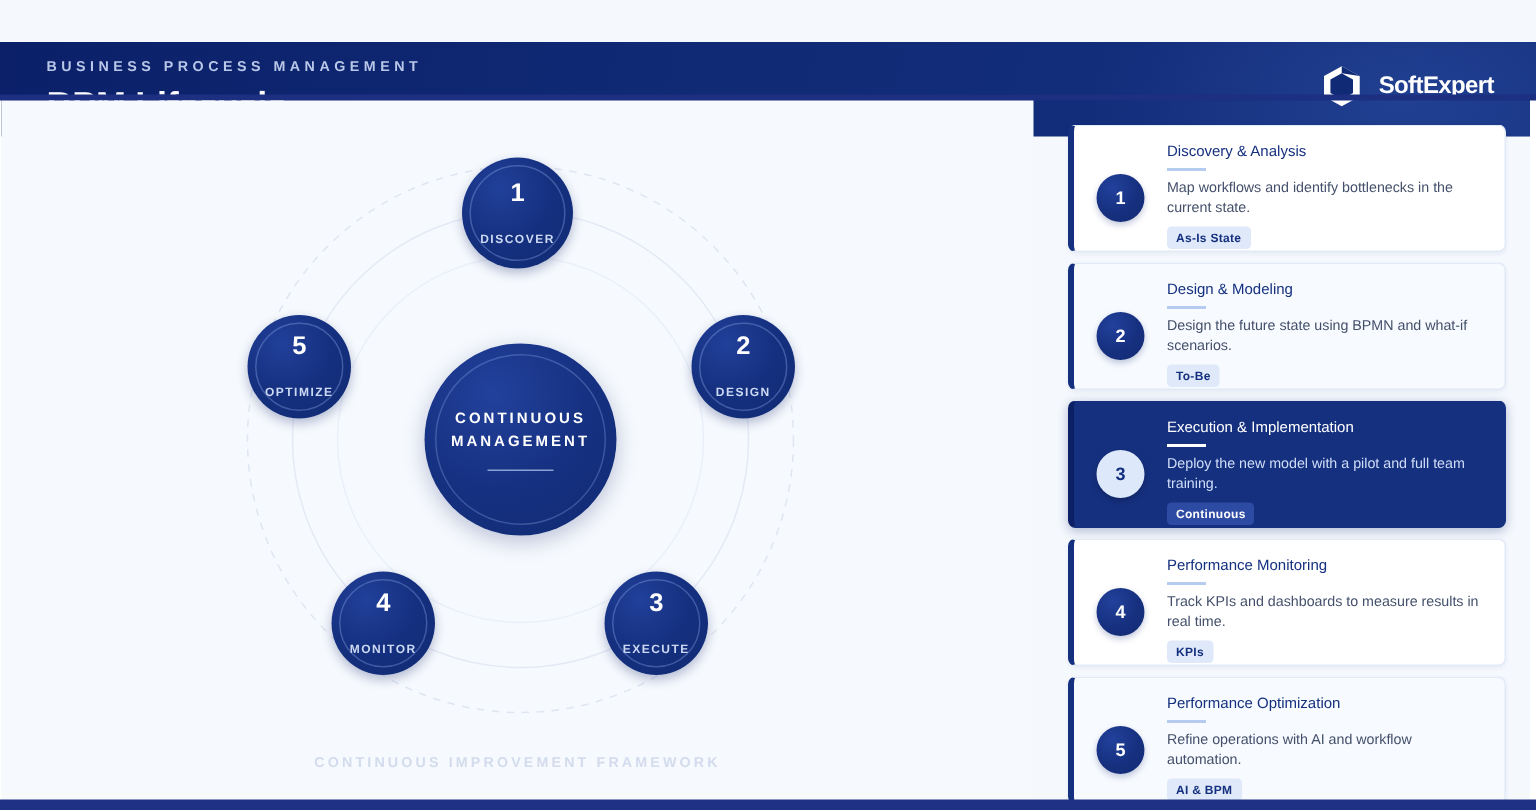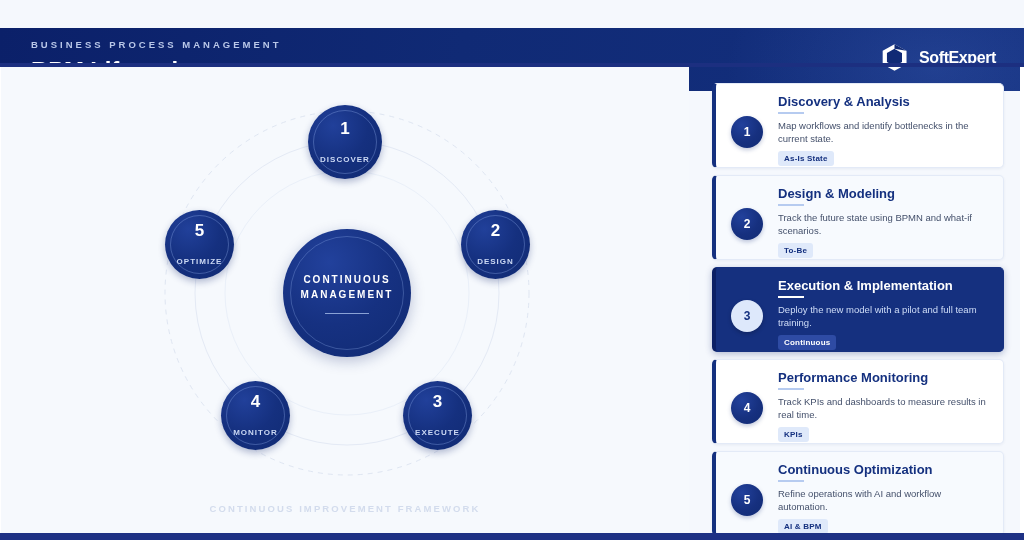--- a/index.html
+++ b/index.html
@@ -199,21 +199,21 @@
   }
   .card.active .card-badge {
     background:#dde8fb;
     color:#14307f;
     box-shadow:0 2px 4px rgba(0,0,0,.22);
   }
 
   .card-body { position:absolute; left:62px; top:10px; right:11px; }
 
   .card-title {
-    font-size:13px; font-weight:bold;
+    font-size:10px; font-weight:normal;
     color:#14307f;
     line-height:15px;
     white-space:nowrap;
   }
   .card.active .card-title { color:#ffffff; }
 
   .title-rule {
     width:26px; height:2px;
     background:#b6cbf0;
     margin-top:3px; margin-bottom:5px;
@@ -334,21 +334,21 @@
         <div class="card-desc">Map workflows and identify bottlenecks in the current state.</div>
         <span class="card-tag">As-Is State</span>
       </div>
     </div>
 
     <div class="card alt" id="card-2">
       <div class="card-badge">2</div>
       <div class="card-body">
         <div class="card-title">Design &amp; Modeling</div>
         <div class="title-rule"></div>
-        <div class="card-desc">Track the future state using BPMN and what-if scenarios.</div>
+        <div class="card-desc">Design the future state using BPMN and what-if scenarios.</div>
         <span class="card-tag">To-Be</span>
       </div>
     </div>
 
     <div class="card active" id="card-3">
       <div class="card-badge">3</div>
       <div class="card-body">
         <div class="card-title">Execution &amp; Implementation</div>
         <div class="title-rule"></div>
         <div class="card-desc">Deploy the new model with a pilot and full team training.</div>
@@ -362,21 +362,21 @@
         <div class="card-title">Performance Monitoring</div>
         <div class="title-rule"></div>
         <div class="card-desc">Track KPIs and dashboards to measure results in real time.</div>
         <span class="card-tag">KPIs</span>
       </div>
     </div>
 
     <div class="card alt" id="card-5">
       <div class="card-badge">5</div>
       <div class="card-body">
-        <div class="card-title">Continuous Optimization</div>
+        <div class="card-title">Performance Optimization</div>
         <div class="title-rule"></div>
         <div class="card-desc">Refine operations with AI and workflow automation.</div>
         <span class="card-tag">AI &amp; BPM</span>
       </div>
     </div>
 
   </div>
 
   <div id="footer-bar"></div>
 </div>

